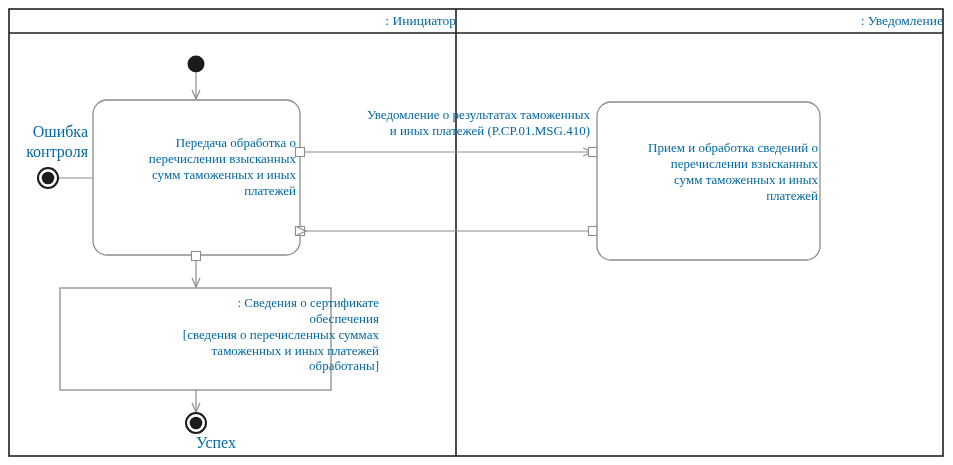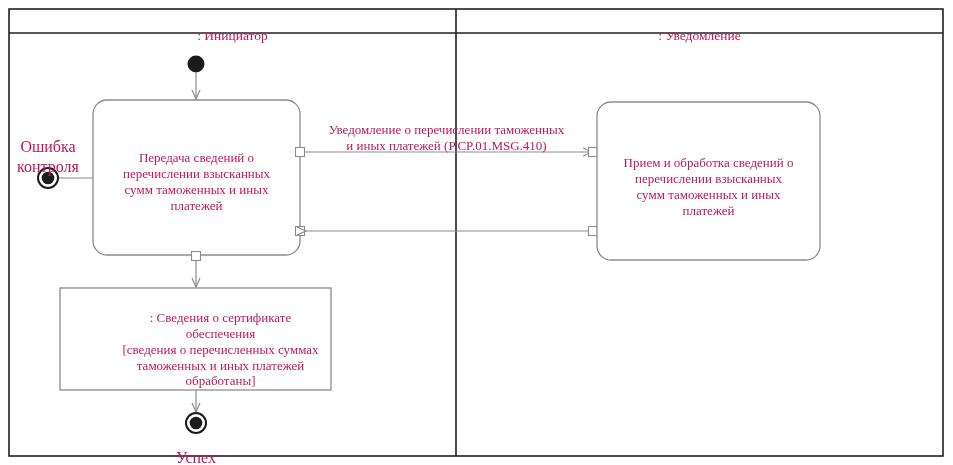--- a/index.html
+++ b/index.html
@@ -19,26 +19,25 @@
   }
   svg.layer {
     position: absolute;
     left: 0;
     top: 0;
     width: 953px;
     height: 465px;
   }
   .txt {
     position: absolute;
-    color: #be185d;
-    text-align: center;
+    color: #0369a1;
+    text-align: right;
     line-height: 1.22;
     white-space: pre-line;
     font-family: "Liberation Serif", "DejaVu Serif", serif;
-    margin-top: 15px;
   }
   .lane-title {
     font-size: 13.5px;
   }
   .act-label {
     font-size: 13px;
   }
   .msg-label {
     font-size: 13px;
   }
@@ -114,36 +113,36 @@
       <line x1="196" y1="390" x2="196" y2="412" stroke="#8c8c8c" stroke-width="1.2" marker-end="url(#arrowOpenGray)"></line>
       <circle cx="196" cy="423" r="10" fill="#ffffff" stroke="#1b1b1b" stroke-width="2"></circle>
       <circle cx="196" cy="423" r="6.3" fill="#1b1b1b"></circle>
     </g>
   </svg>
 
   <div class="txt lane-title" style="left:9px; top:13px; width:447px;">: Инициатор</div>
 
   <div class="txt lane-title" style="left:456px; top:13px; width:487px;">: Уведомление</div>
 
-  <div class="txt act-label" style="left:97px; top:135px; width:199px;">Передача сведений о
+  <div class="txt act-label" style="left:97px; top:135px; width:199px;">Передача обработка о
 перечислении взысканных
 сумм таможенных и иных
 платежей</div>
 
   <div class="txt act-label" style="left:599px; top:140px; width:219px;">Прием и обработка сведений о
 перечислении взысканных
 сумм таможенных и иных
 платежей</div>
 
   <div class="txt end-label" style="left:8px; top:122px; width:80px;">Ошибка
 контроля</div>
 
   <div class="txt end-label" style="left:156px; top:433px; width:80px;">Успех</div>
 
-  <div class="txt msg-label" style="left:303px; top:107px; width:287px;">Уведомление о перечислении таможенных
+  <div class="txt msg-label" style="left:303px; top:107px; width:287px;">Уведомление о результатах таможенных
 и иных платежей  (P.CP.01.MSG.410)</div>
 
 
   <div class="txt note-label" style="left:62px; top:295px; width:317px;">: Сведения о сертификате
 обеспечения
 [сведения о перечисленных суммах
 таможенных и иных платежей
 обработаны]</div>
 
 </div>

